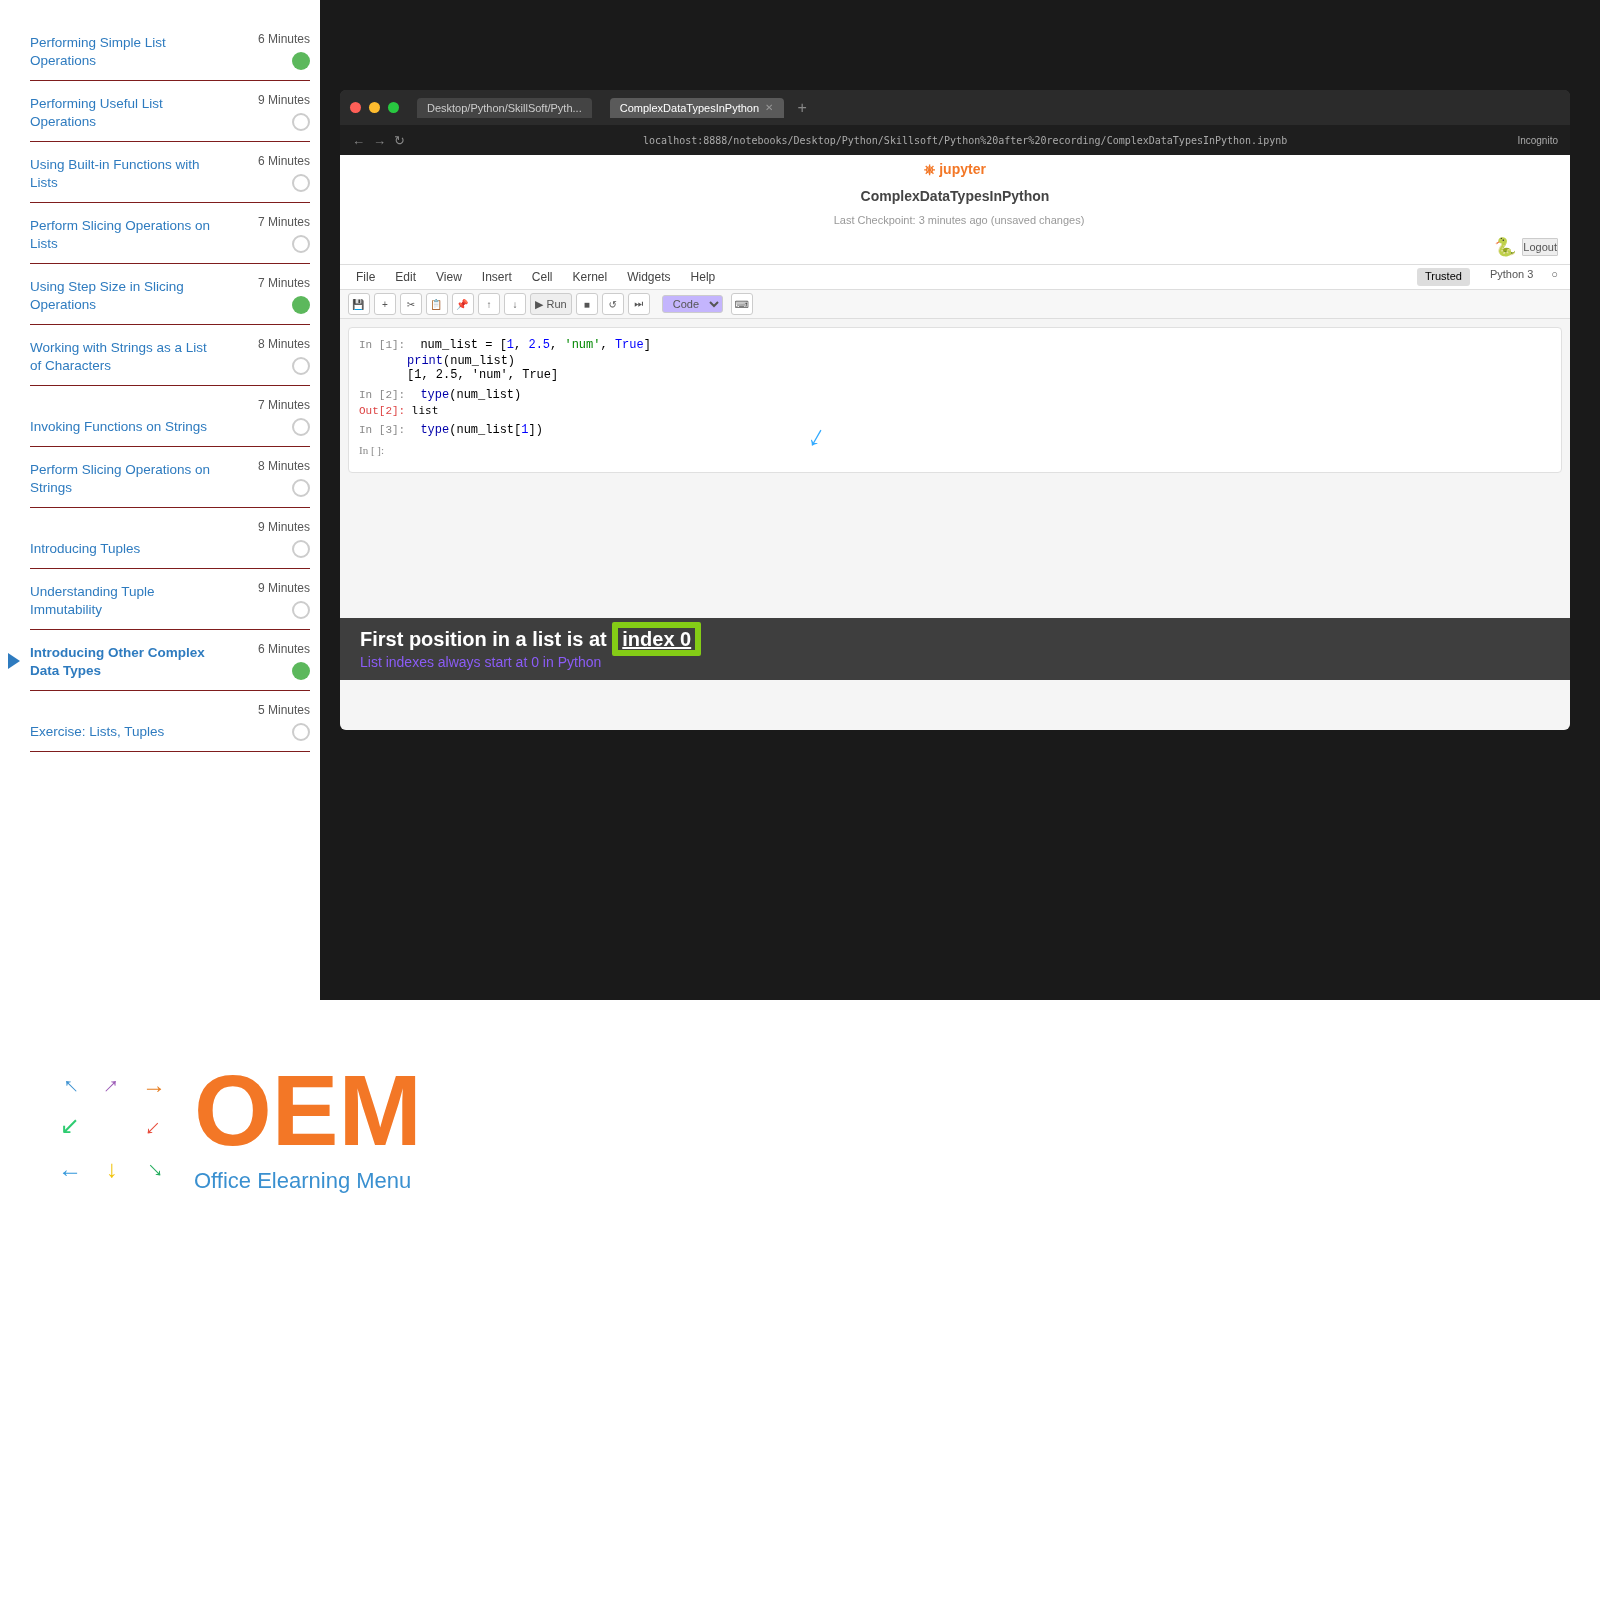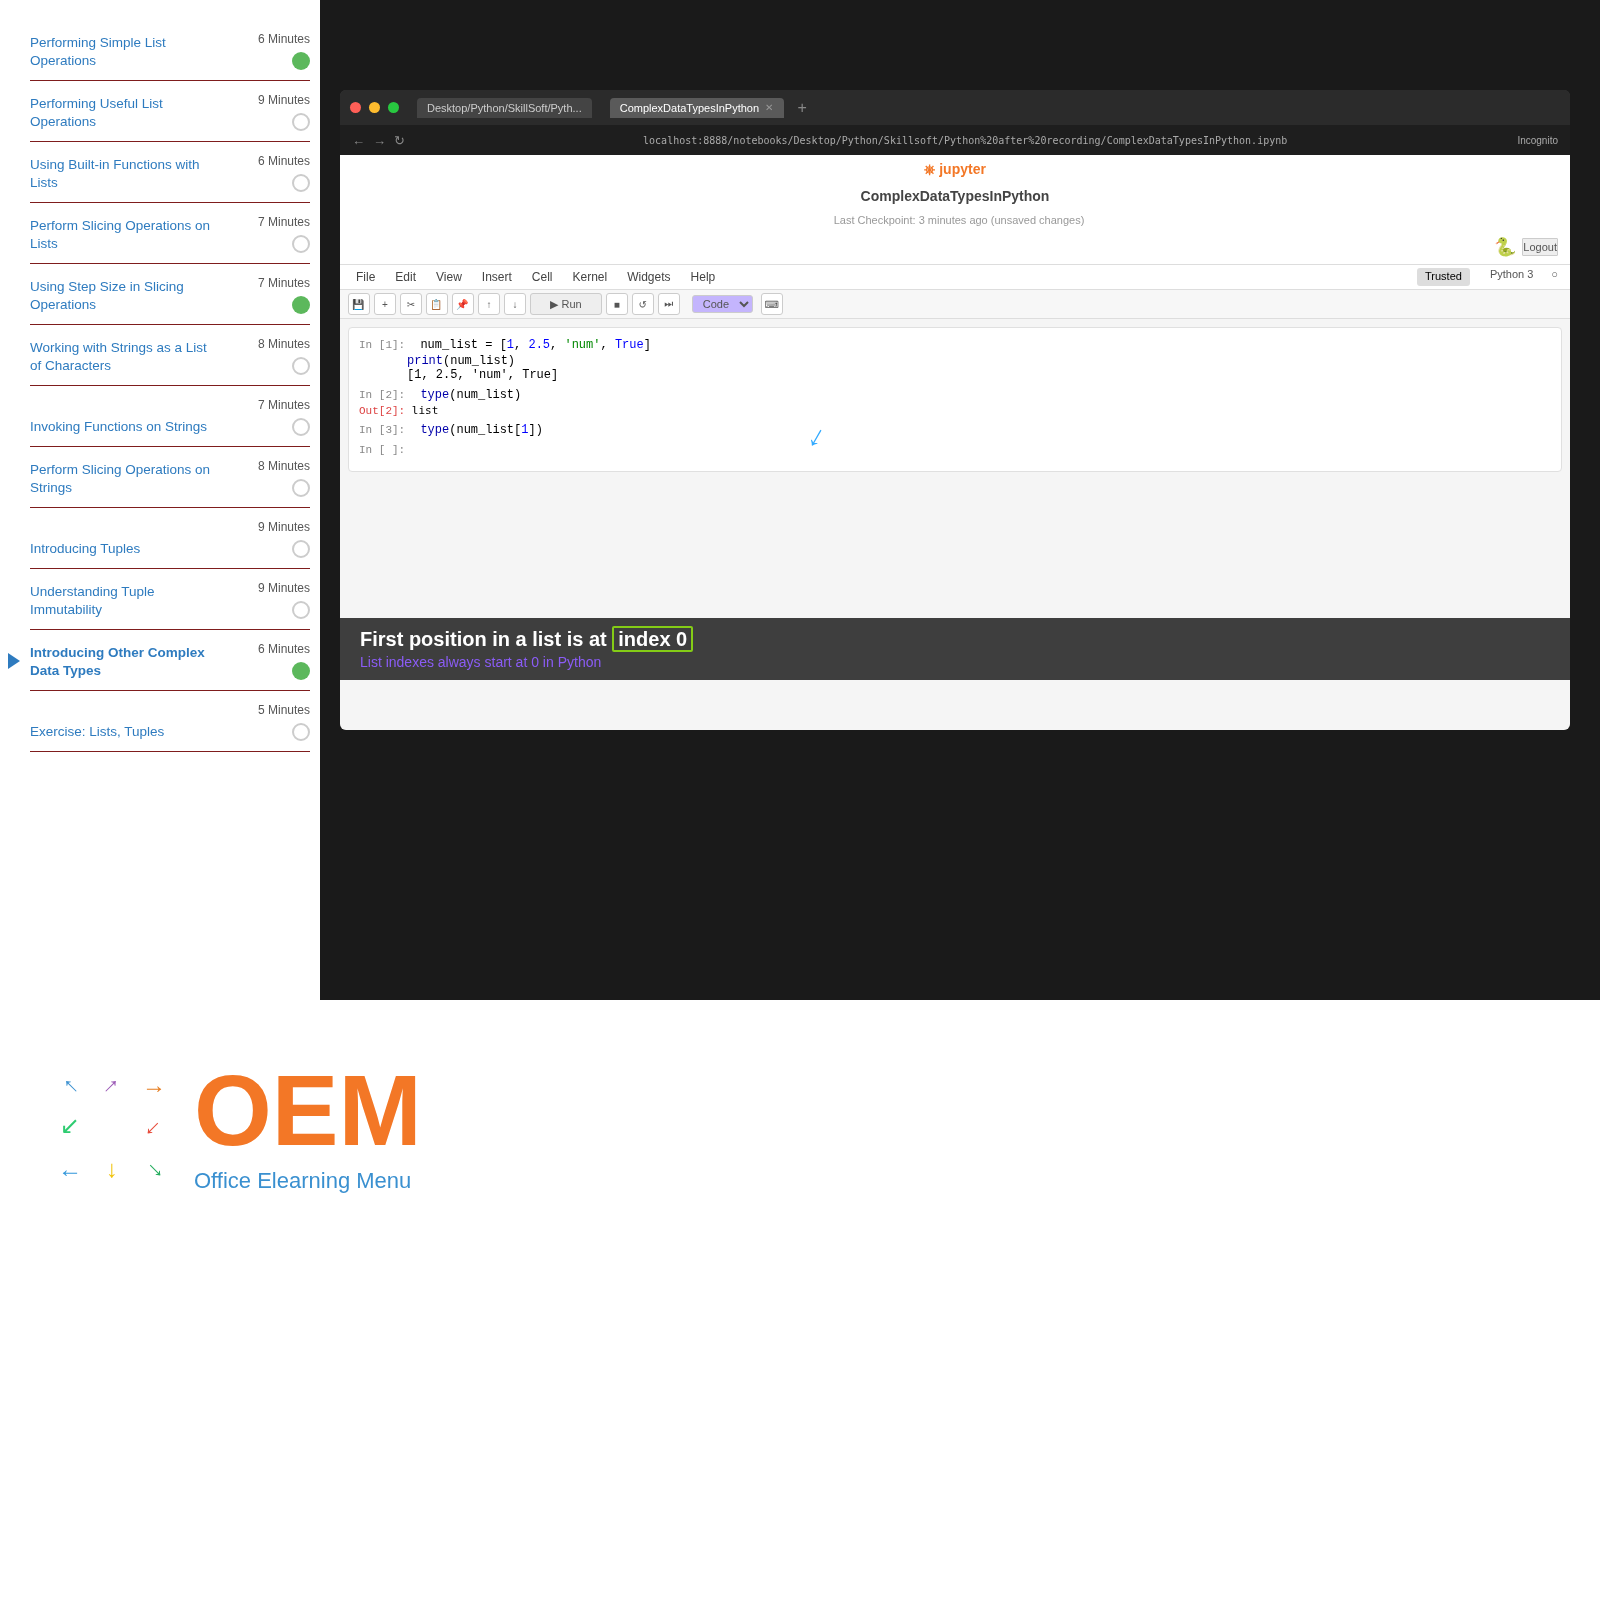--- a/index.html
+++ b/index.html
@@ -289,23 +289,24 @@
     }
 
     .annotation-title {
       font-size: 20px;
       color: #fff;
       font-weight: 600;
     }
 
     .annotation-highlight {
       background: transparent;
-      border: 2px solid #84cc16;
+      border: 6px solid #84cc16;
       padding: 0 4px;
       border-radius: 2px;
+      text-decoration: underline;
     }
 
     .annotation-sub {
       font-size: 14px;
       color: #8b5cf6;
       margin-top: 3px;
     }
 
     .arrow-pointer {
       position: absolute;
@@ -514,21 +515,21 @@
       </div>
 
       <div class="jupyter-toolbar">
         <div class="toolbar-btn">💾</div>
         <div class="toolbar-btn">+</div>
         <div class="toolbar-btn">✂</div>
         <div class="toolbar-btn">📋</div>
         <div class="toolbar-btn">📌</div>
         <div class="toolbar-btn">↑</div>
         <div class="toolbar-btn">↓</div>
-        <div class="toolbar-btn" style="width:auto;padding:0 19px;background:#eee;font-size:11px;">
+        <div class="toolbar-btn" style="width:auto;padding:0 4px;background:#eee;font-size:11px;">
           <span>▶ Run</span>
         </div>
         <div class="toolbar-btn">■</div>
         <div class="toolbar-btn">↺</div>
         <div class="toolbar-btn">⏭</div>
         <select class="code-type-select">
           <option>Code</option>
         </select>
         <div class="toolbar-btn" style="margin-left:4px;">⌨</div>
       </div>
@@ -575,21 +576,21 @@
         </div>
 
         <div class="annotation-bar">
           <div class="annotation-title">
             <span>First position in a list is at</span>
             <span class="annotation-highlight">index 0</span>
           </div>
           <div class="annotation-sub">List indexes always start at 0 in Python</div>
         </div>
 
-        <div class="cell" style="margin-top:6px;">
+        <div class="cell" style="margin-top:6px;font-family:Liberation Serif, serif;">
           <div class="cell-in">
             <span class="cell-label">In [ ]:</span>
           </div>
         </div>
 
       </div>
     </div>
   </div>
 </div>
 

